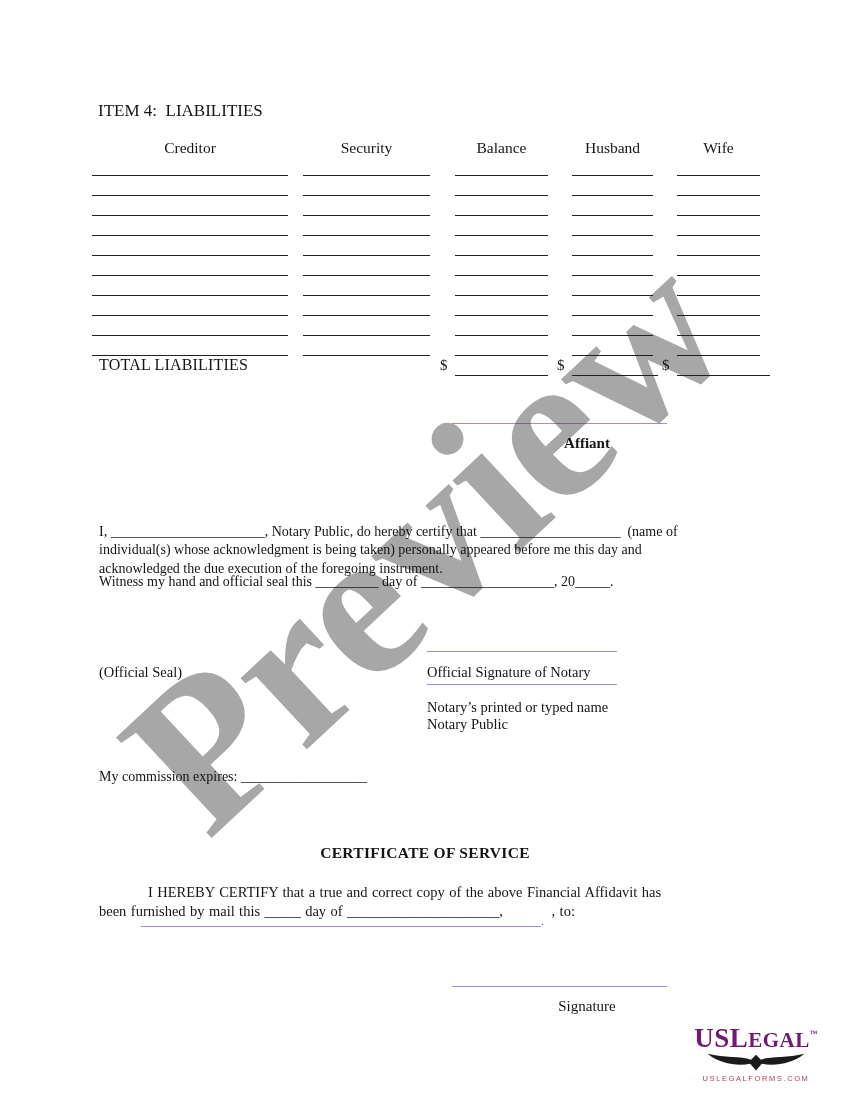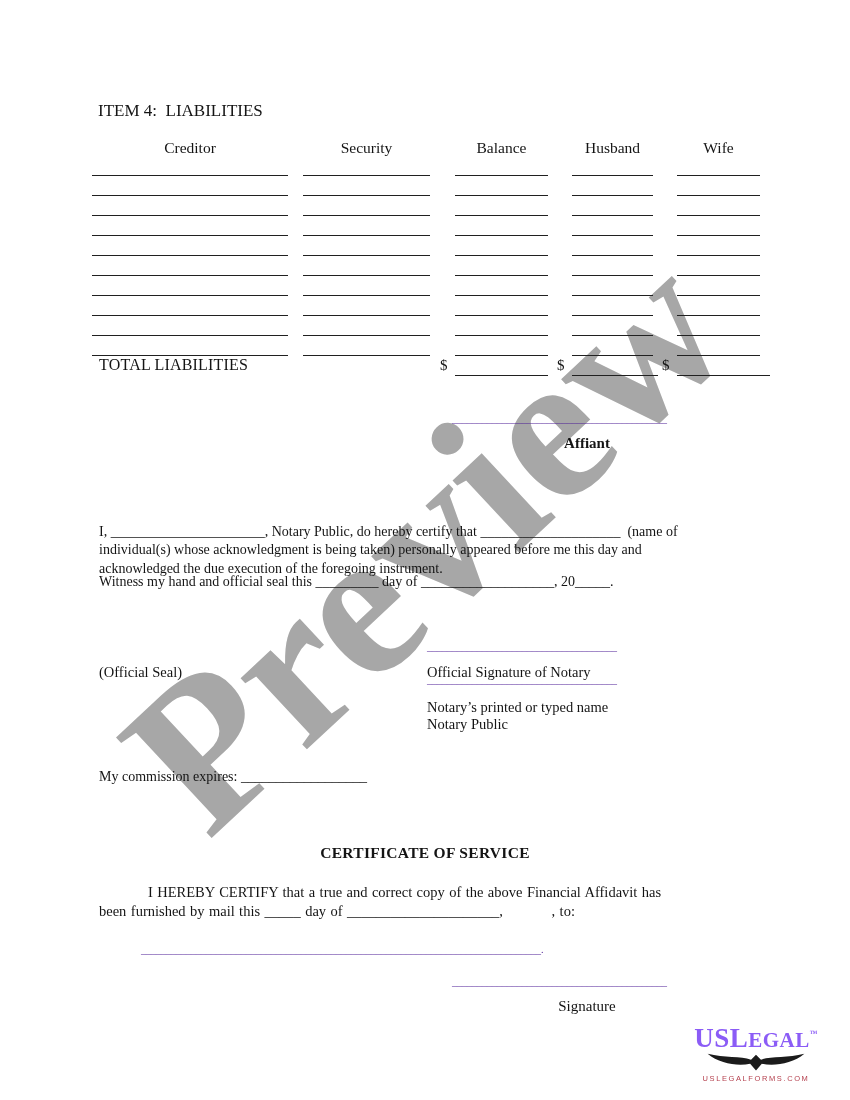--- a/index.html
+++ b/index.html
@@ -48,21 +48,21 @@
   .nsig-label{left:427px;top:664px;font-size:14.5px;}
   .nname-line{left:427px;top:674px;}
   .nname-label{left:427px;top:699px;font-size:14.5px;}
   .npublic-label{left:427px;top:716px;font-size:14.5px;}
   .commission{left:99px;top:768px;}
   
   .cos-title{left:0;right:0;top:844px;text-align:center;font-weight:bold;
              font-size:15.5px;letter-spacing:.3px;}
   .cos-body{left:99px;top:883px;width:680px;font-size:14.5px;line-height:19px;word-spacing:.8px;}
   .cos-indent{text-indent:49px;}
-  .recipient-line{left:141px;top:916px;margin-top:28px;}
+  .recipient-line{left:141px;top:916px;}
   
   .sig-line{left:452px;top:976px;}
   .sig-label{left:452px;top:998px;width:270px;text-align:center;font-size:15px;}
   
   .logo{left:687px;top:1025px;width:138px;text-align:center;}
   .logo-line1{color:#9c2137;font-weight:bold;font-size:27px;line-height:1;letter-spacing:.5px;}
   .logo-sm{font-size:21px;}
   .logo-tm{font-size:8px;vertical-align:11px;letter-spacing:0;}
   .eagle{display:block;margin:1px auto 0;}
   .logo-tag{color:#b5404e;font-size:7.5px;font-weight:normal;letter-spacing:1.6px;margin-top:1px;
@@ -193,21 +193,21 @@
     <div class="abs cos-body">
       <div class="cos-indent pre">I HEREBY CERTIFY that a true and correct copy of the above Financial Affidavit has</div>
       <div class="pre">been furnished by mail this _____ day of _____________________,           , to:</div>
     </div>
     <div class="abs recipient-line blank pre">________________________________________________________________________________.</div>
 
     <div class="abs sig-line blank pre">___________________________________________</div>
     <div class="abs sig-label">Signature</div>
 
     <div class="abs logo">
-      <div class="logo-line1" style="color: #8b5cf6;"><span>USL</span><span class="logo-sm">EGAL</span><span class="logo-tm">™</span></div>
+      <div class="logo-line1" style="color: #701a75;"><span>USL</span><span class="logo-sm">EGAL</span><span class="logo-tm">™</span></div>
       <svg class="eagle" width="104" height="20" viewBox="0 0 120 24">
         <path d="M60 2 L66 8 C78 4 98 6 118 1 C104 13 82 16 67 13 L60 21 L53 13 C38 16 16 13 2 1 C22 6 42 4 54 8 Z" fill="#1b1b1b"></path>
       </svg>
       <div class="logo-tag" style="color: rgb(181, 64, 78);">USLEGALFORMS.COM</div>
     </div>
 
   </div>
 </div>
 
 </body></html>

